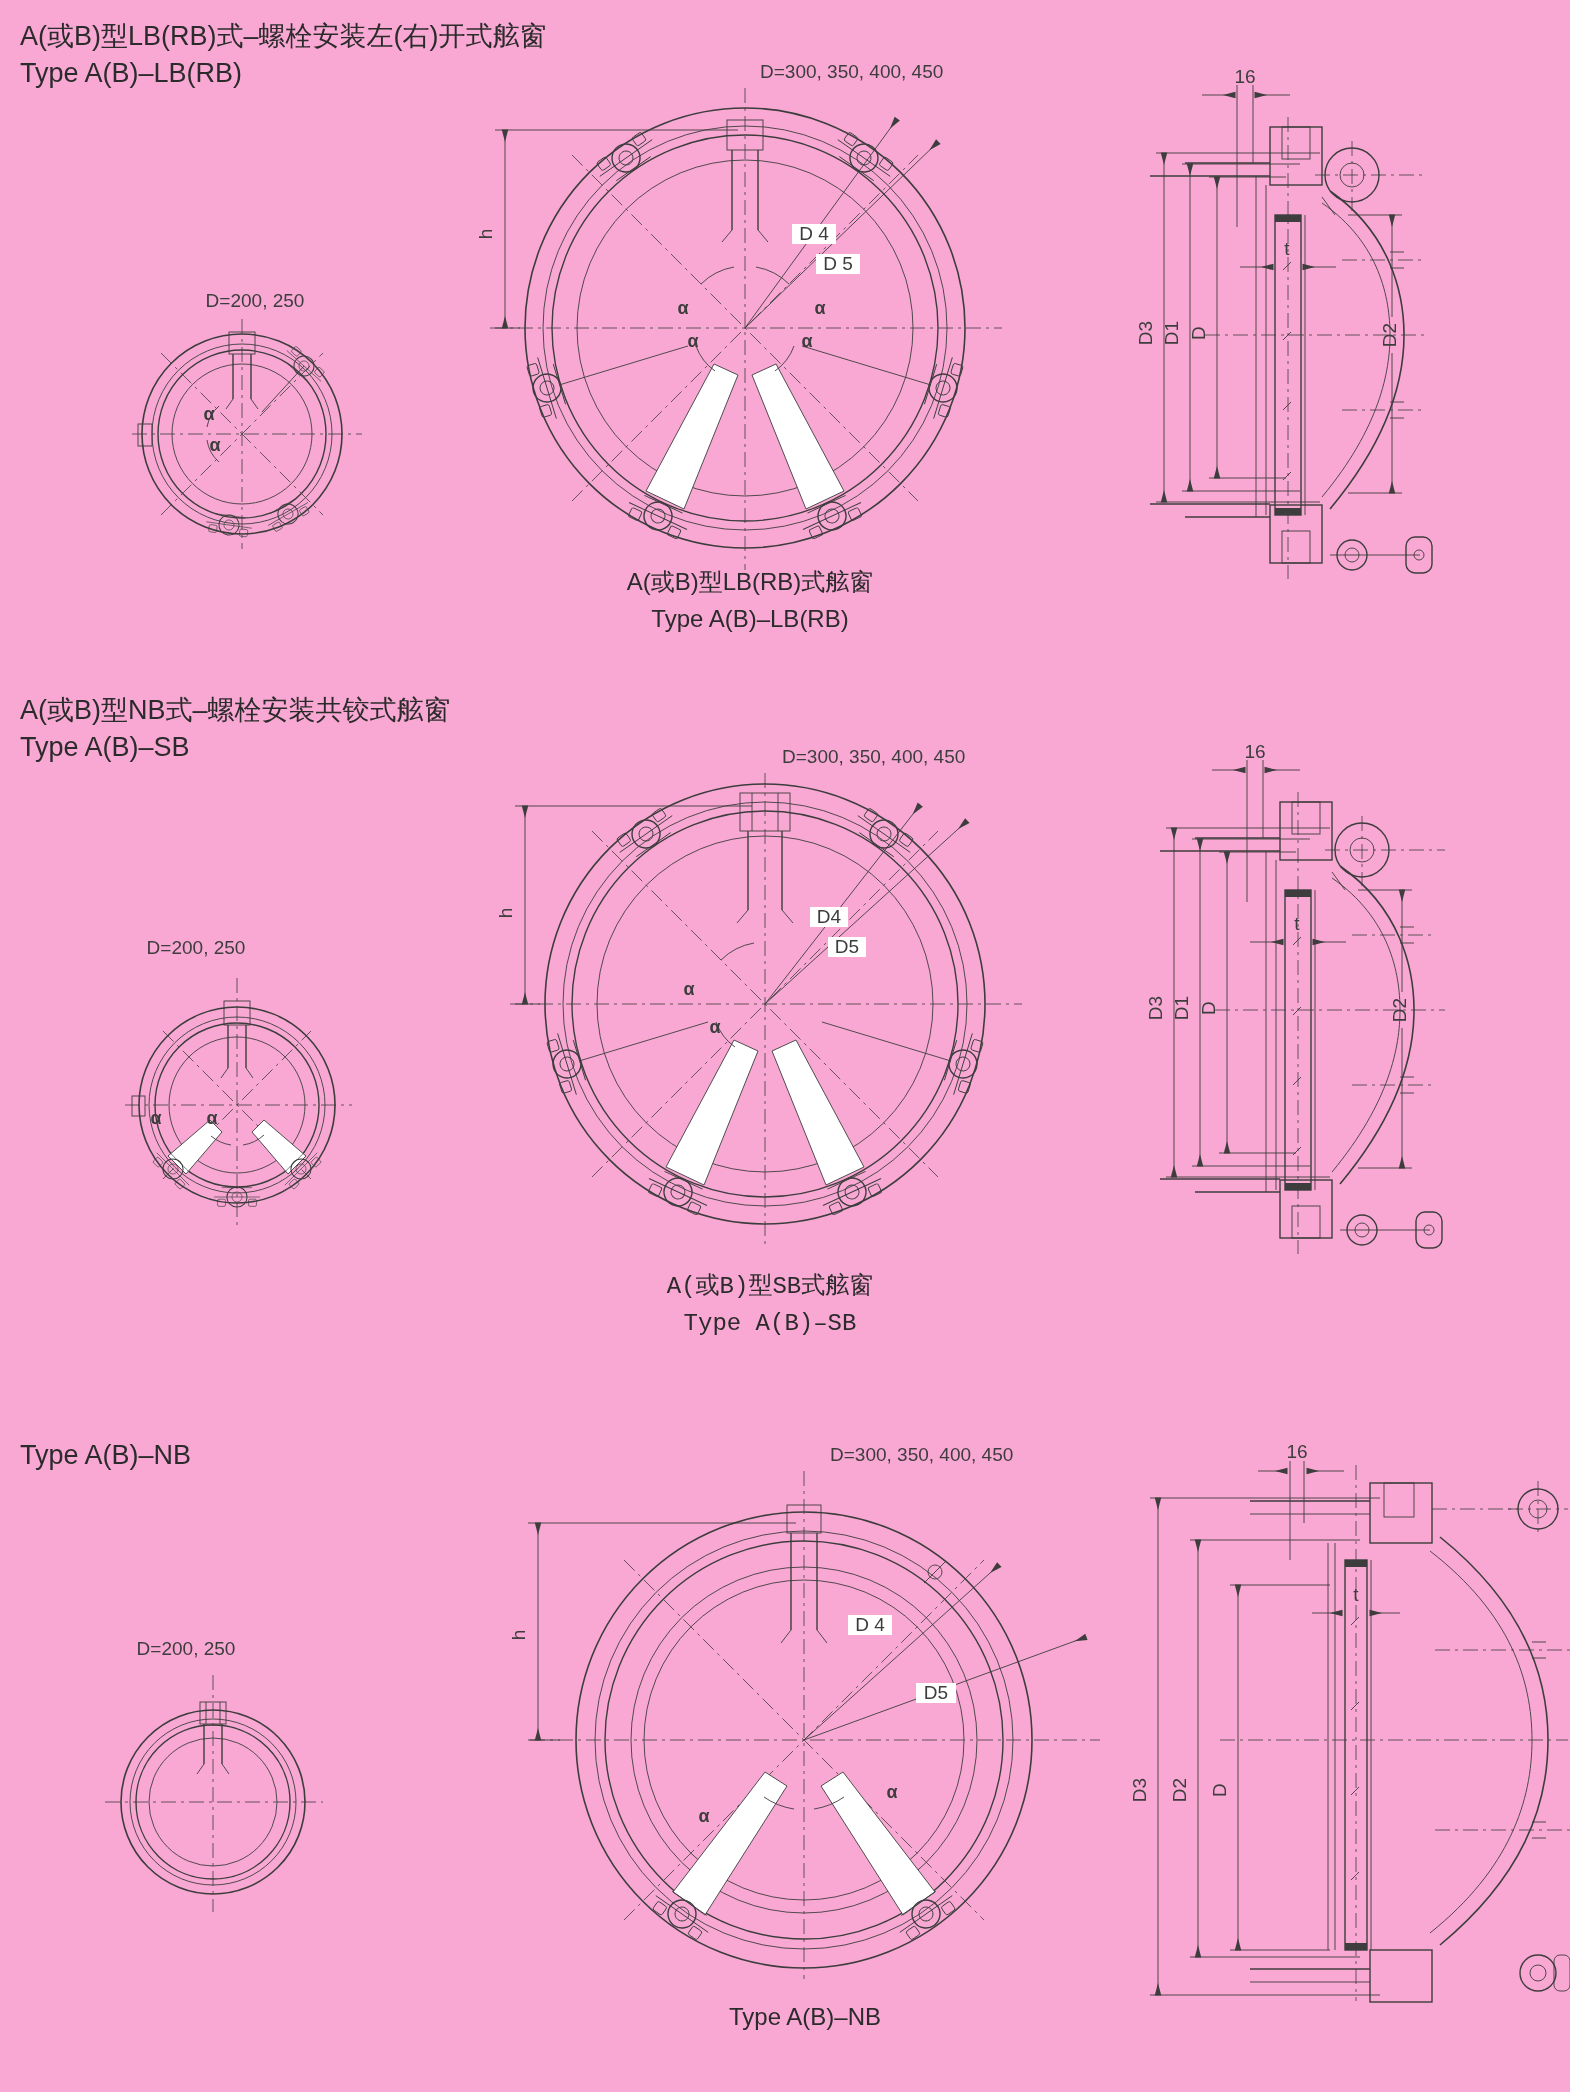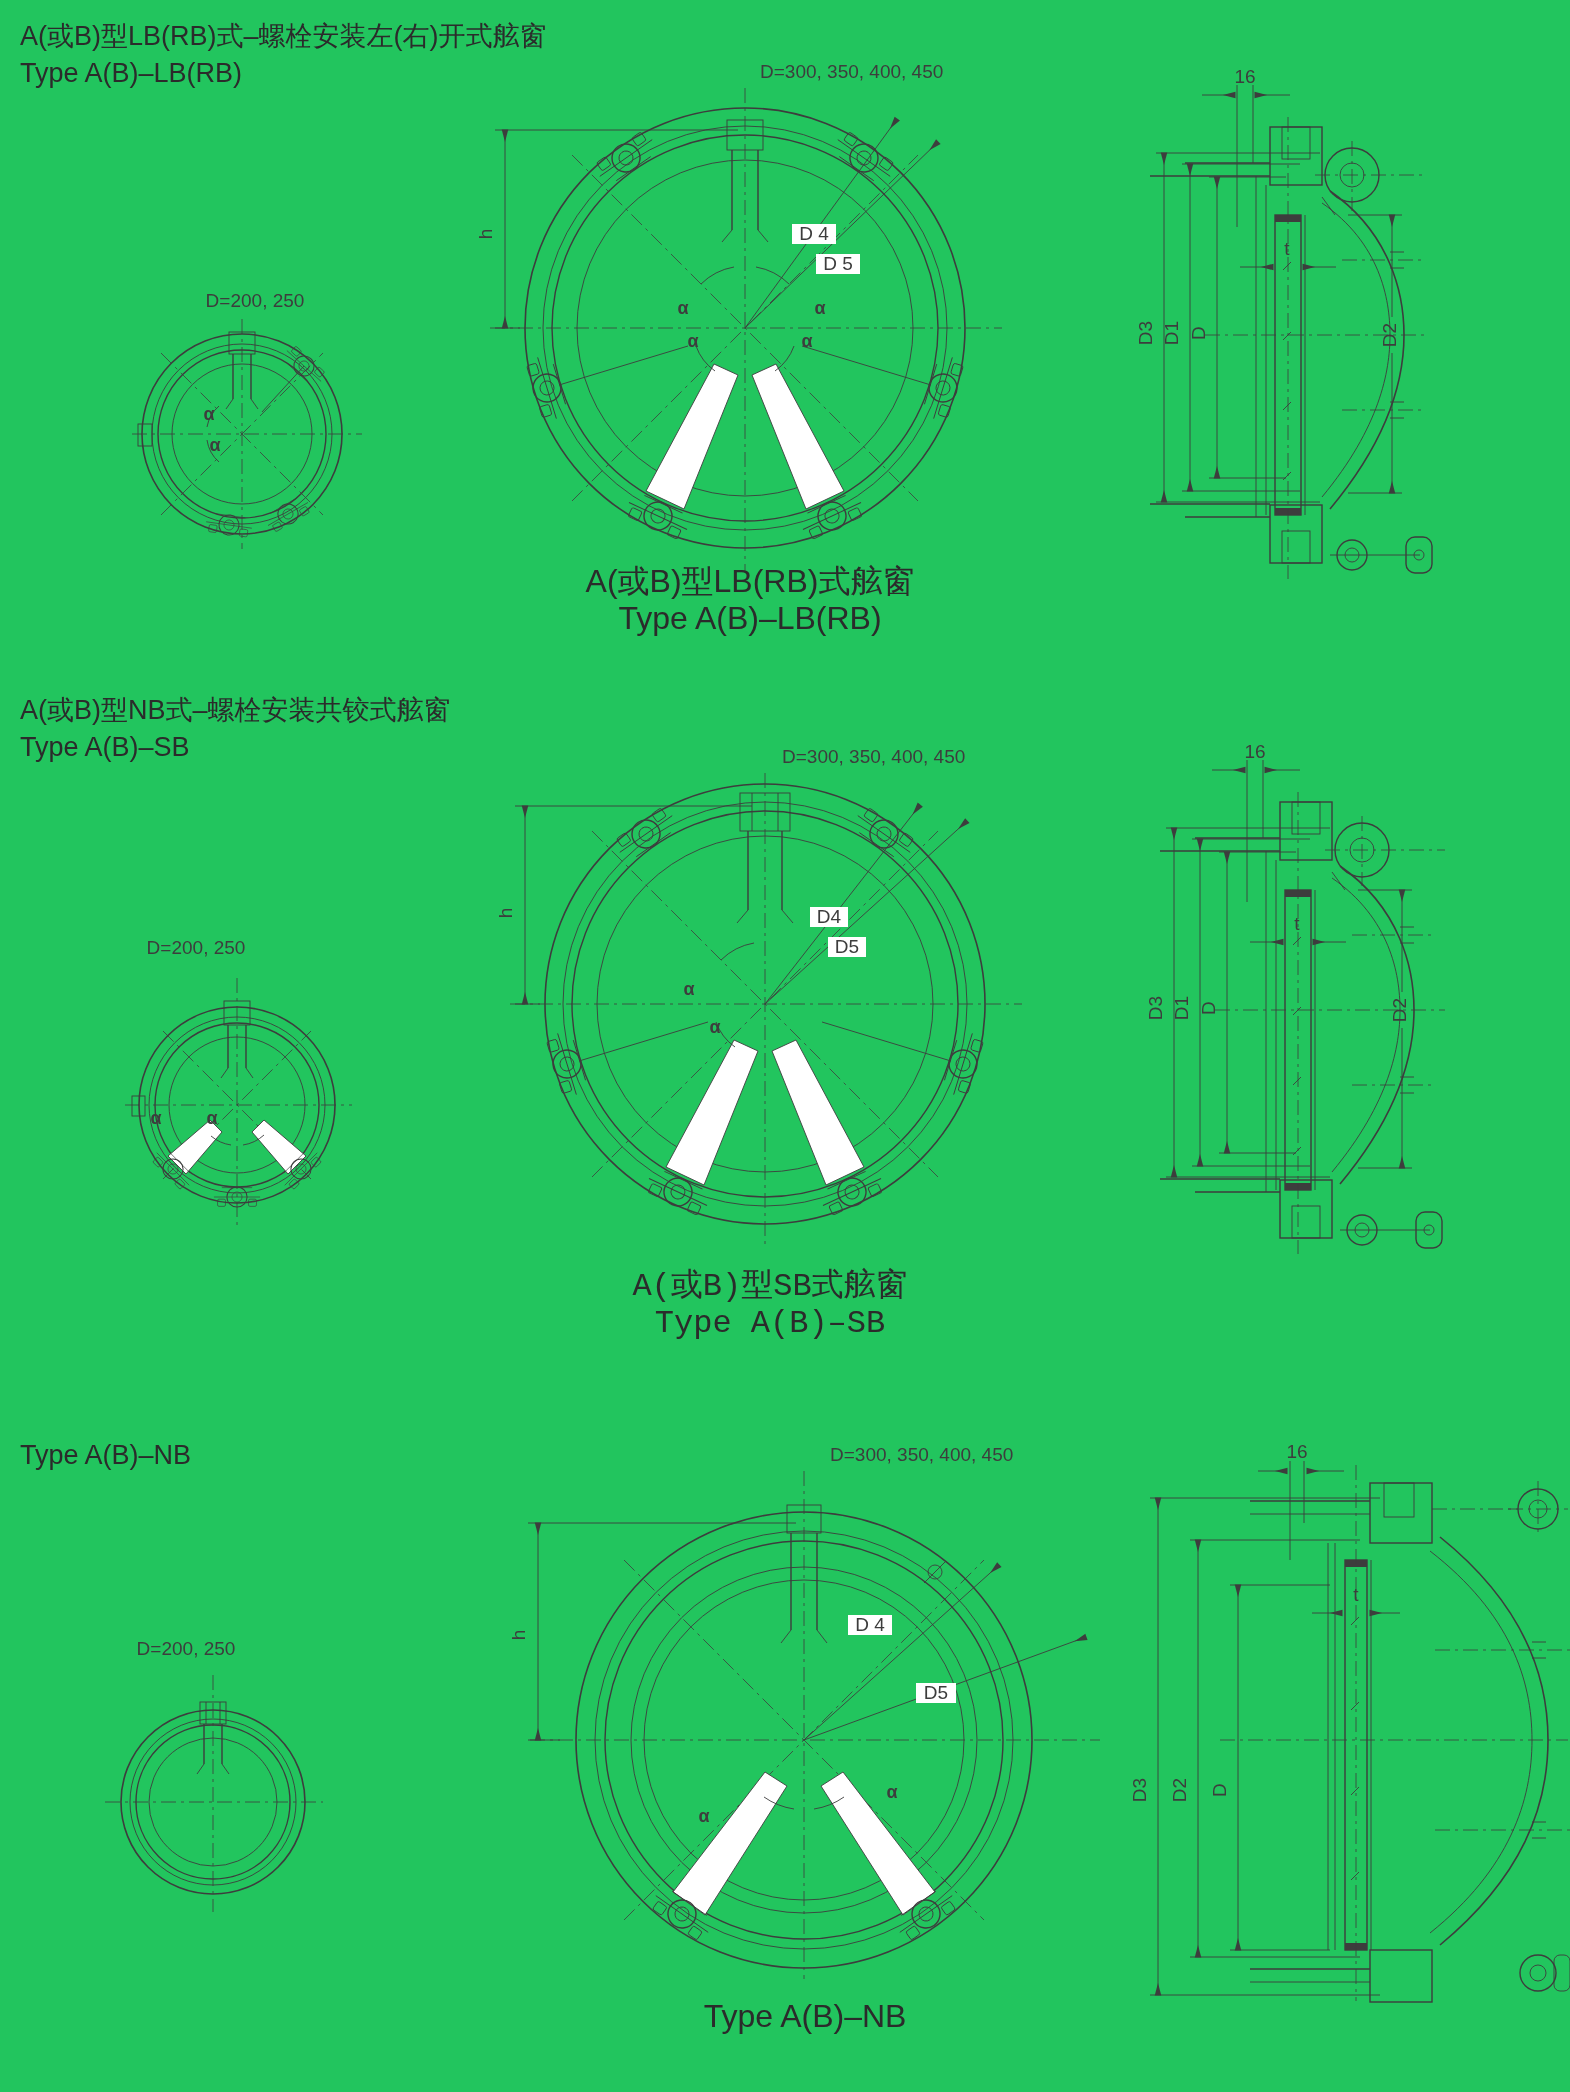--- a/index.html
+++ b/index.html
@@ -1,19 +1,19 @@
 <!DOCTYPE html>
 <html><head>
 <meta charset="utf-8">
 <style>
   html,body{margin:0;padding:0;background:#fff;}
-  .page{position:relative;width:1570px;height:2092px;background:#22c55e;overflow:hidden;
+  .page{position:relative;width:1570px;height:2092px;background:#f9a8d4;overflow:hidden;
         font-family:"Liberation Sans",sans-serif;color:#2e2e2e;}
   .heading{position:absolute;font-size:27px;color:#2b2b2b;white-space:nowrap;}
-  .caption{position:absolute;text-align:center;font-size:32px;color:#2b2b2b;}
+  .caption{position:absolute;text-align:center;font-size:24px;color:#2b2b2b;}
   .caption div{line-height:37px;}
   svg{position:absolute;overflow:visible;}
   svg text{font-family:"Liberation Sans",sans-serif;font-size:19px;fill:#3d3d3d;stroke:none;}
   .mid{text-anchor:middle;}
   .al{font-weight:bold;font-size:18px;text-anchor:middle;}
   .ln{stroke:#3d3d3d;stroke-width:1.4;fill:none;}
   .lw{stroke:#3d3d3d;stroke-width:1.6;fill:none;}
   .tn{stroke:#3d3d3d;stroke-width:0.9;fill:none;}
   .cl{stroke:#3d3d3d;stroke-width:0.8;fill:none;stroke-dasharray:15 5 3 5;}
   .dm{stroke:#3d3d3d;stroke-width:0.9;fill:none;}

